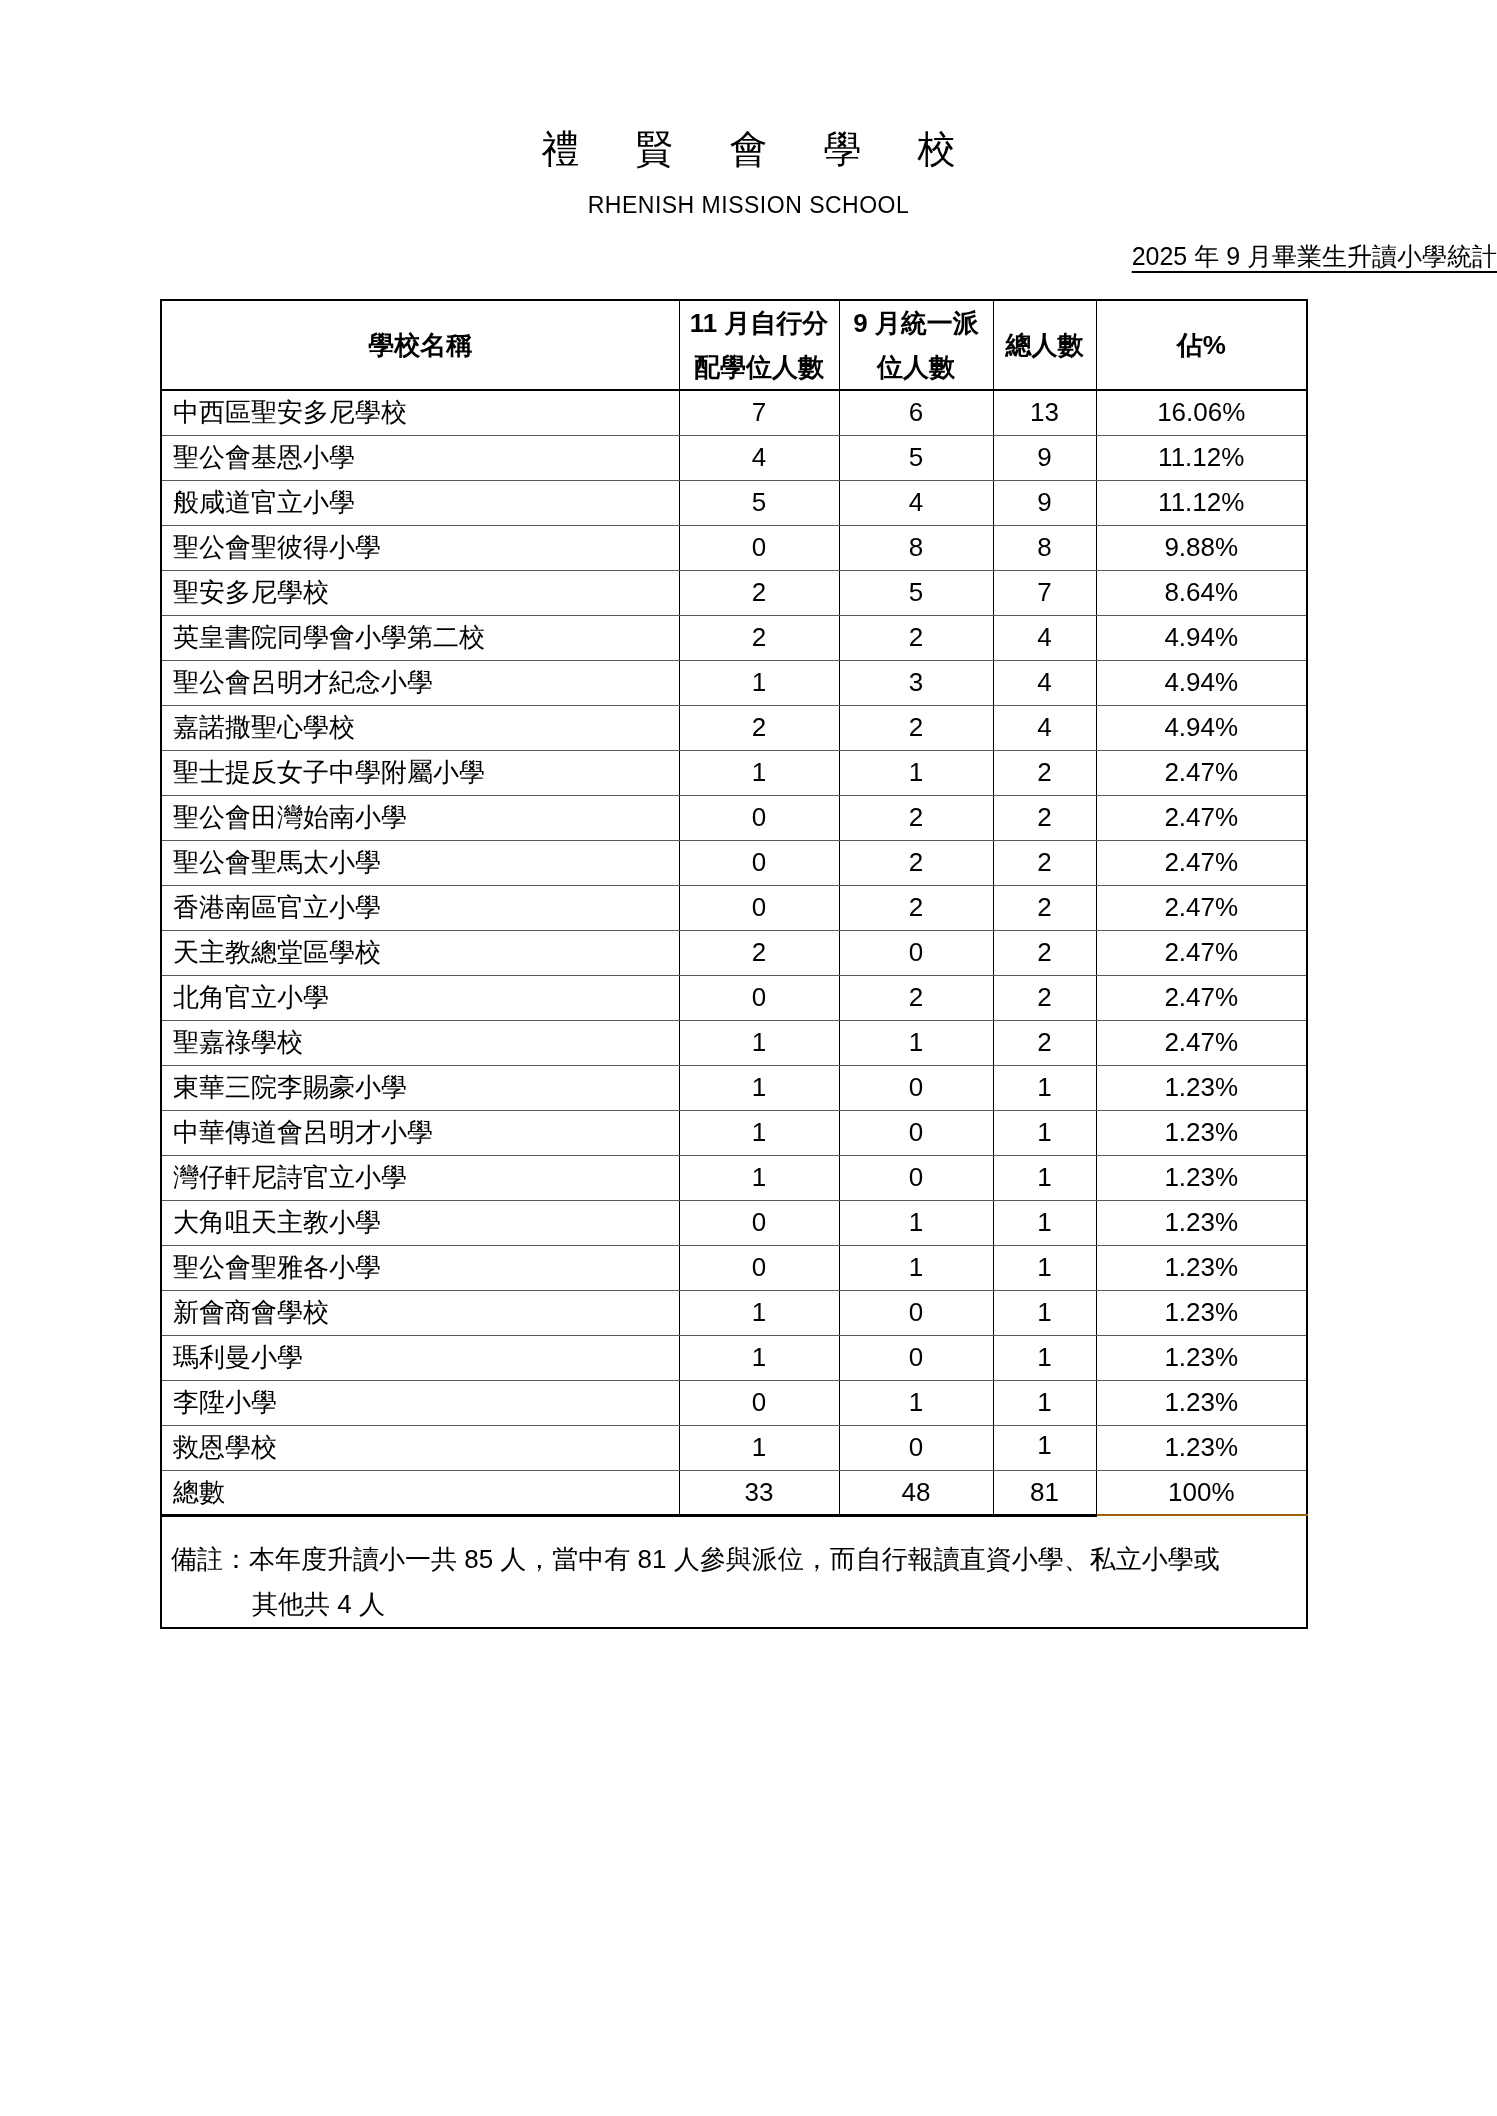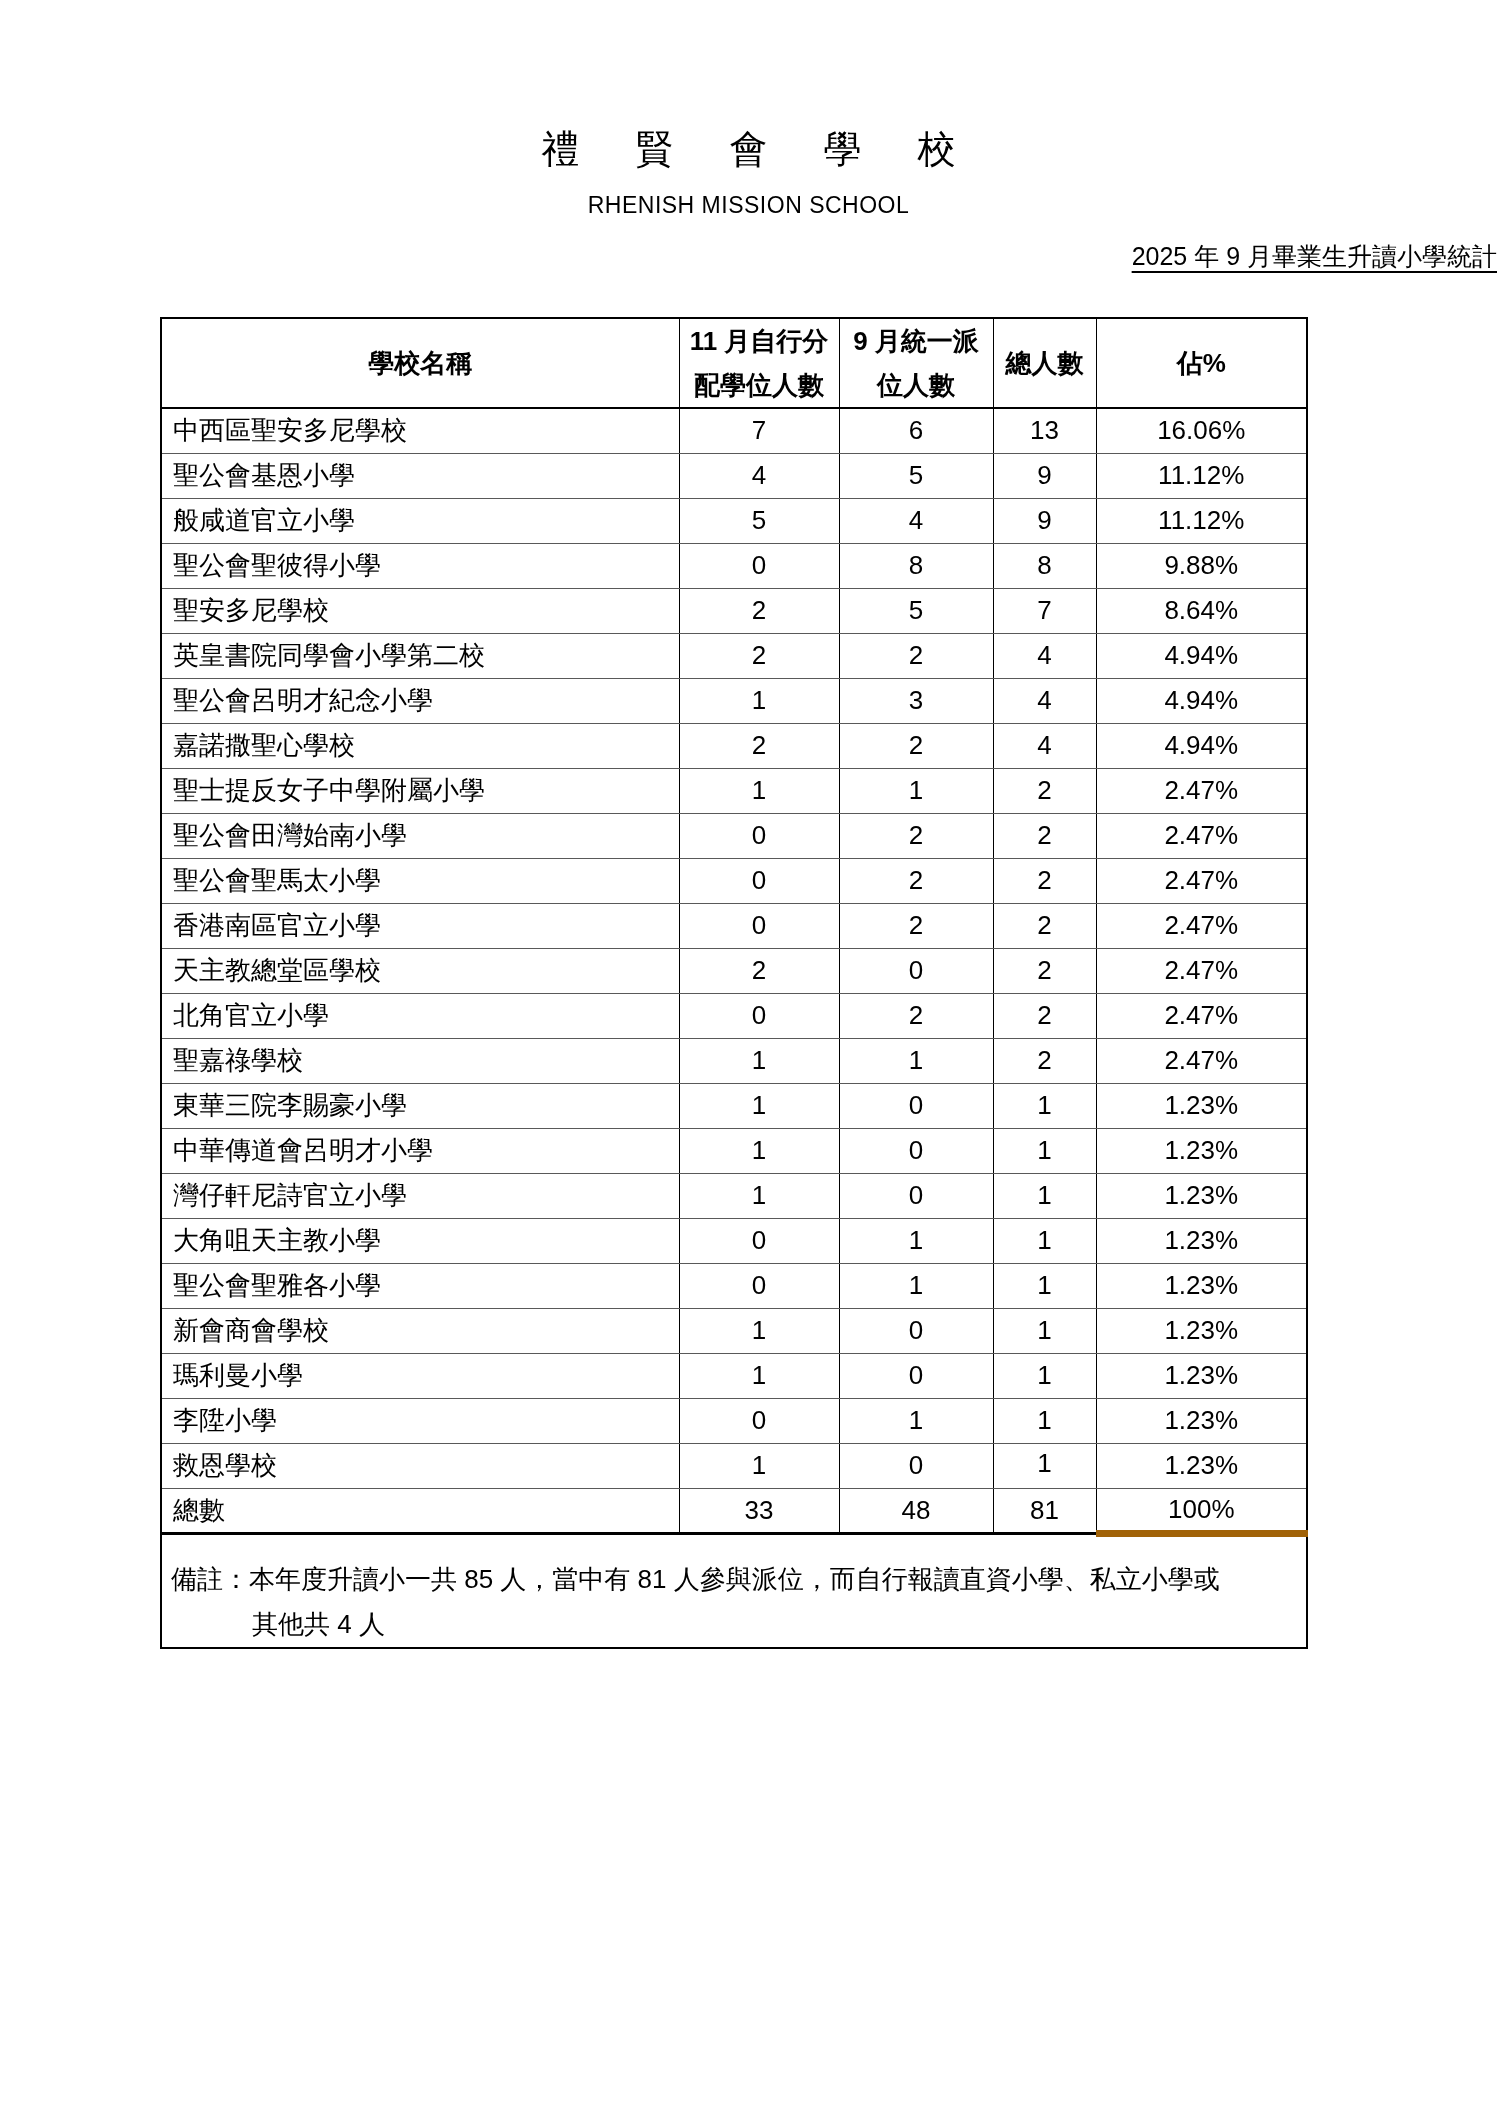--- a/index.html
+++ b/index.html
@@ -35,21 +35,21 @@
   }
   .report-title .underline {
     text-decoration: underline;
     text-decoration-thickness: 2px;
     text-underline-offset: 6px;
   }
   table.stats {
     border-collapse: collapse;
     table-layout: fixed;
     width: 1146px;
-    margin: 44px 0 0 160px;
+    margin: 26px 0 0 160px;
     border: 2px solid #000;
   }
   table.stats th, table.stats td {
     border: 1px solid #000;
   }
   thead th {
     height: 89px;
     font-size: 26px;
     font-weight: 700;
     text-align: center;
@@ -78,21 +78,21 @@
     padding-bottom: 4px;
   }
   tr.total-row td {
     height: 45px;
     font-size: 26px;
     vertical-align: middle;
     border-top-color: #595959;
     border-bottom: 3px solid #000;
   }
   tr.total-row td:last-child {
-    border-bottom: 7px solid #a16207;
+    border-bottom: 2px solid #a16207;
   }
   tr.note-row td {
     border: 2px solid #000;
     height: 104px;
     vertical-align: top;
     padding: 20px 14px 0 9px;
     font-size: 26px;
     line-height: 45px;
   }
   .note-line2 { padding-left: 81px; }

